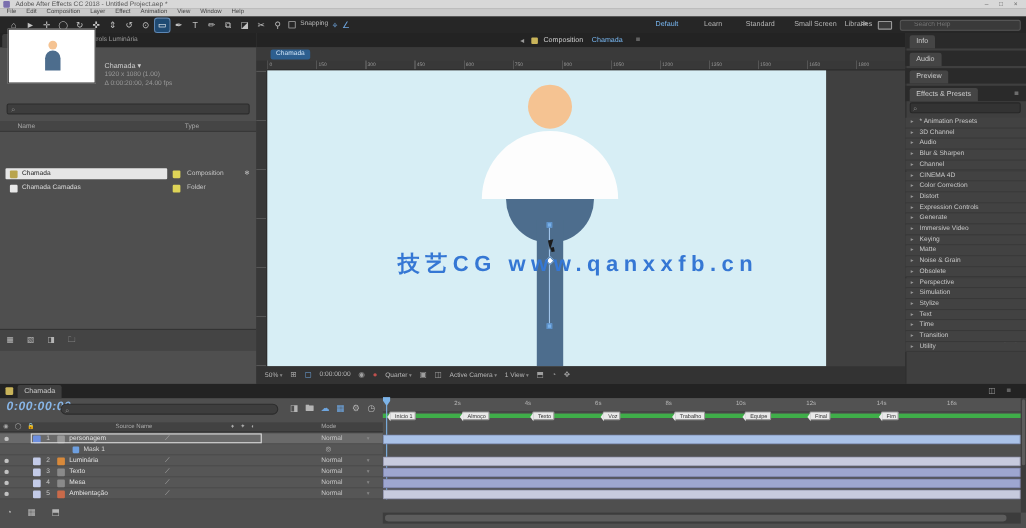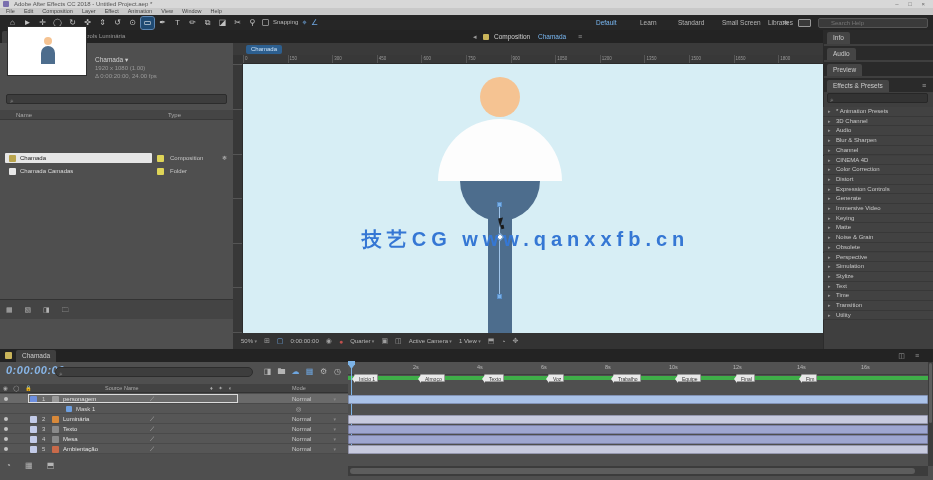--- a/index.html
+++ b/index.html
@@ -43,21 +43,21 @@
   
   #viewer-panel { left:233px; top:30px; width:590px; height:319px; background:#404040; }
   #viewer-sub { left:233px; top:43px; width:590px; height:12px; background:#3a3a3a; }
   #viewer-crumb { left:246px; top:44.5px; height:9px; background:#2d5f8f; color:#cfe4f8; font-size:6px; line-height:9px; padding:0 5px; border-radius:2px; }
   #hruler { left:243px; top:55px; width:580px; height:9px; background:#383838; border-bottom:1px solid #2c2c2c;
             background-image:repeating-linear-gradient(90deg,#555 0 1px,transparent 1px 44.6px); }
   #ruler-corner { left:233px; top:55px; width:10px; height:9px; background:#333; }
   #vruler { left:233px; top:64px; width:10px; height:269px; background:#383838; border-right:1px solid #2c2c2c;
             background-image:repeating-linear-gradient(0deg,#555 0 1px,transparent 1px 44.6px); }
   .htick { position:absolute; top:1px; font-size:4.5px; color:#999; }
-  #canvas { left:243px; top:64px; width:580px; height:269px; overflow:hidden; }
+  #canvas { left:243px; top:64px; width:508px; height:269px; overflow:hidden; }
   #lamp-head { position:absolute; left:237px; top:13px; width:40px; height:40px; border-radius:50%; }
   #lamp-shade { position:absolute; left:195px; top:55px; width:124px; height:62px; border-radius:124px 124px 0 0; }
   #lamp-base { position:absolute; left:217px; top:117px; width:80px; height:40px; border-radius:0 0 80px 80px; }
   #lamp-pole { position:absolute; left:245px; top:136px; width:24px; height:133px; }
   #mask-line { position:absolute; left:256px; top:141px; width:1px; height:92px; background:#9fc4ea; }
   .handle { position:absolute; width:5px; height:5px; background:#7ab1e8; border:1px solid #5a8fc8; }
   #mask-vertex { left:254px; top:170px; width:6px; height:6px; background:#fff; border:1px solid #4a7fb8; transform:rotate(45deg); position:absolute; }
   #cursor { position:absolute; left:256px; top:154px; width:0; height:0; border-left:5px solid #1a1a1a; border-bottom:9px solid transparent; transform:rotate(-12deg); }
   #cursor:after { content:""; position:absolute; left:-4px; top:7px; width:3px; height:4px; background:#1a1a1a; }
   #watermark { position:absolute; left:0; top:162px; width:565px; text-align:center; font-size:20px; font-weight:bold; letter-spacing:5px; }

